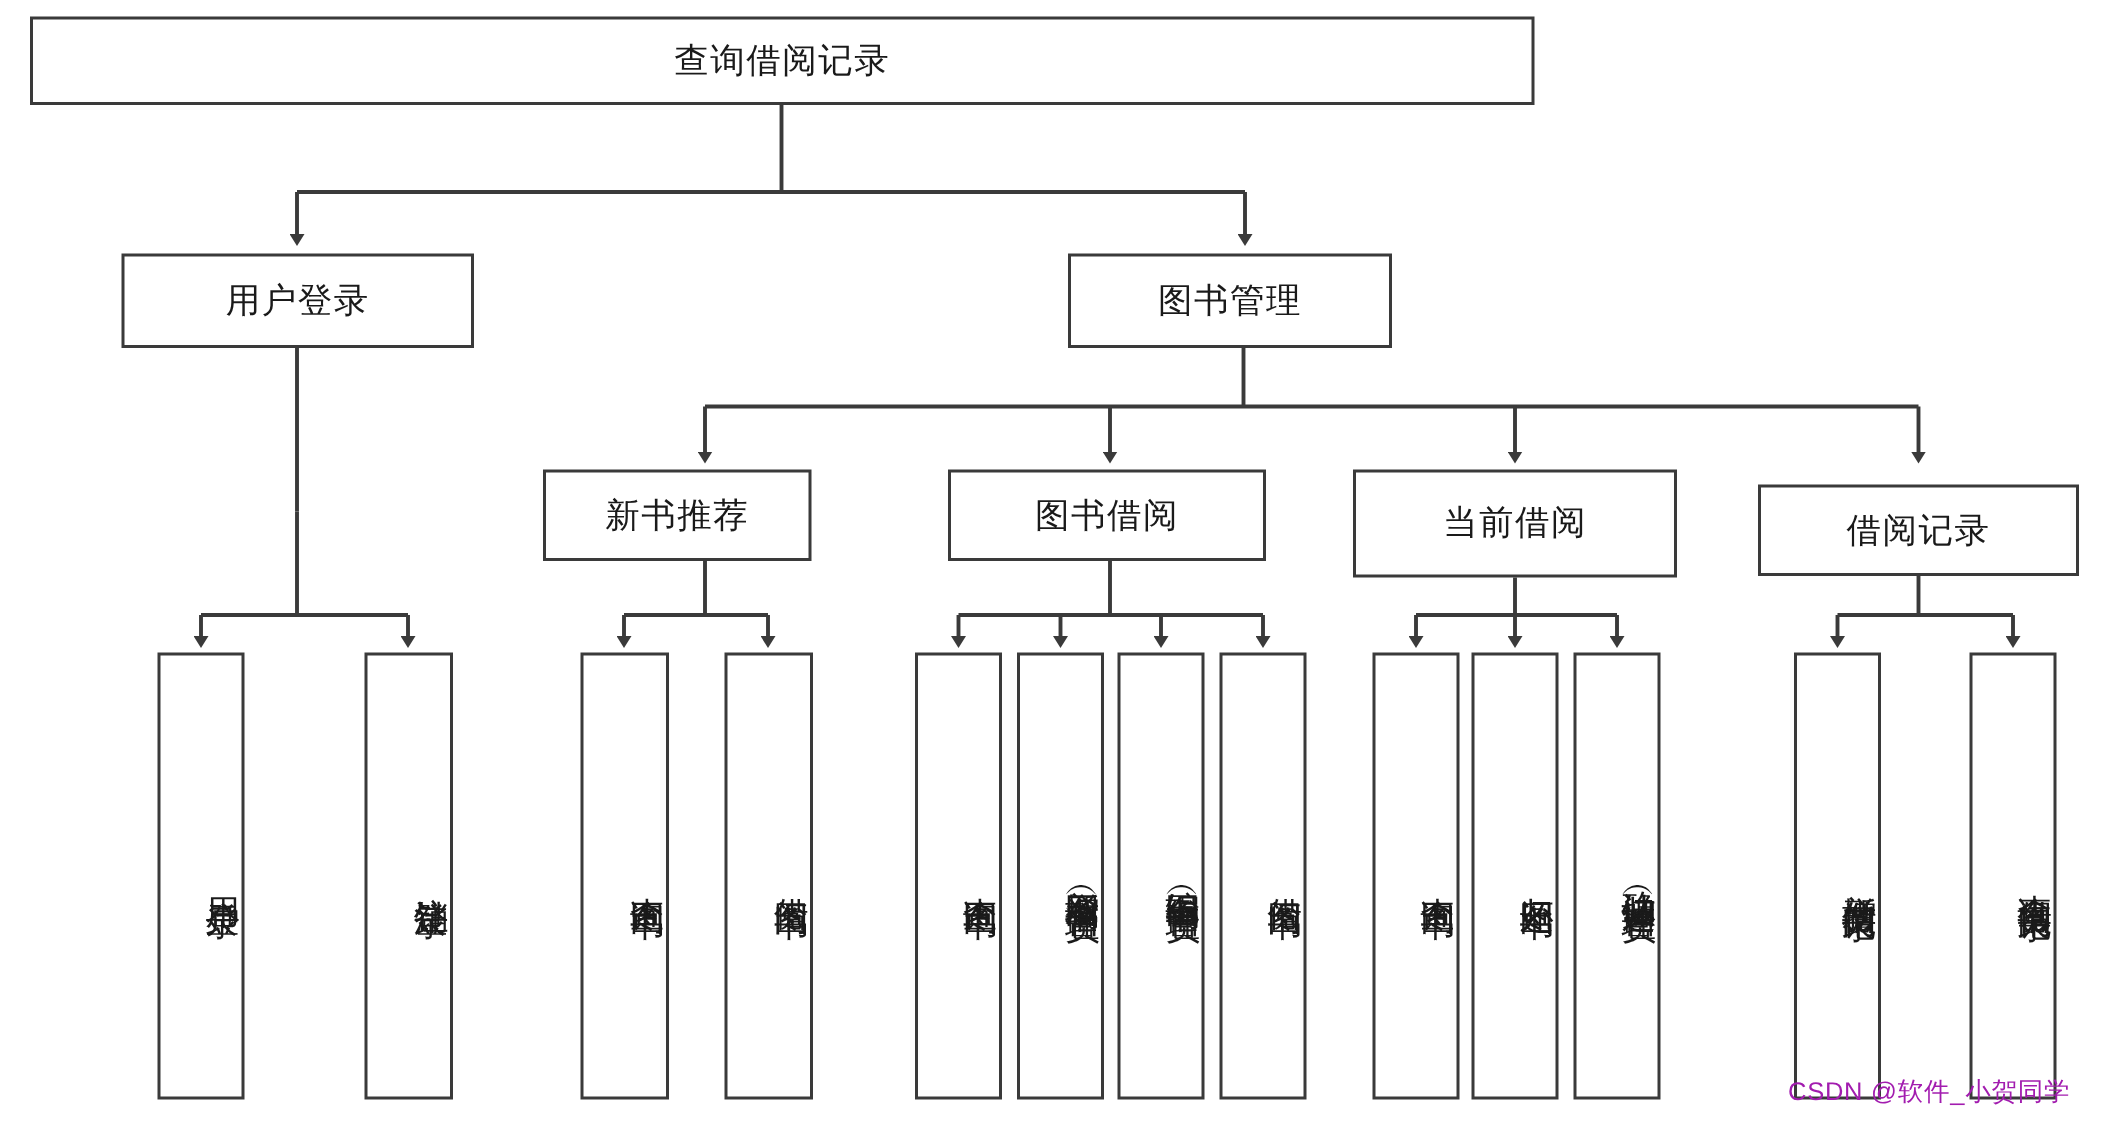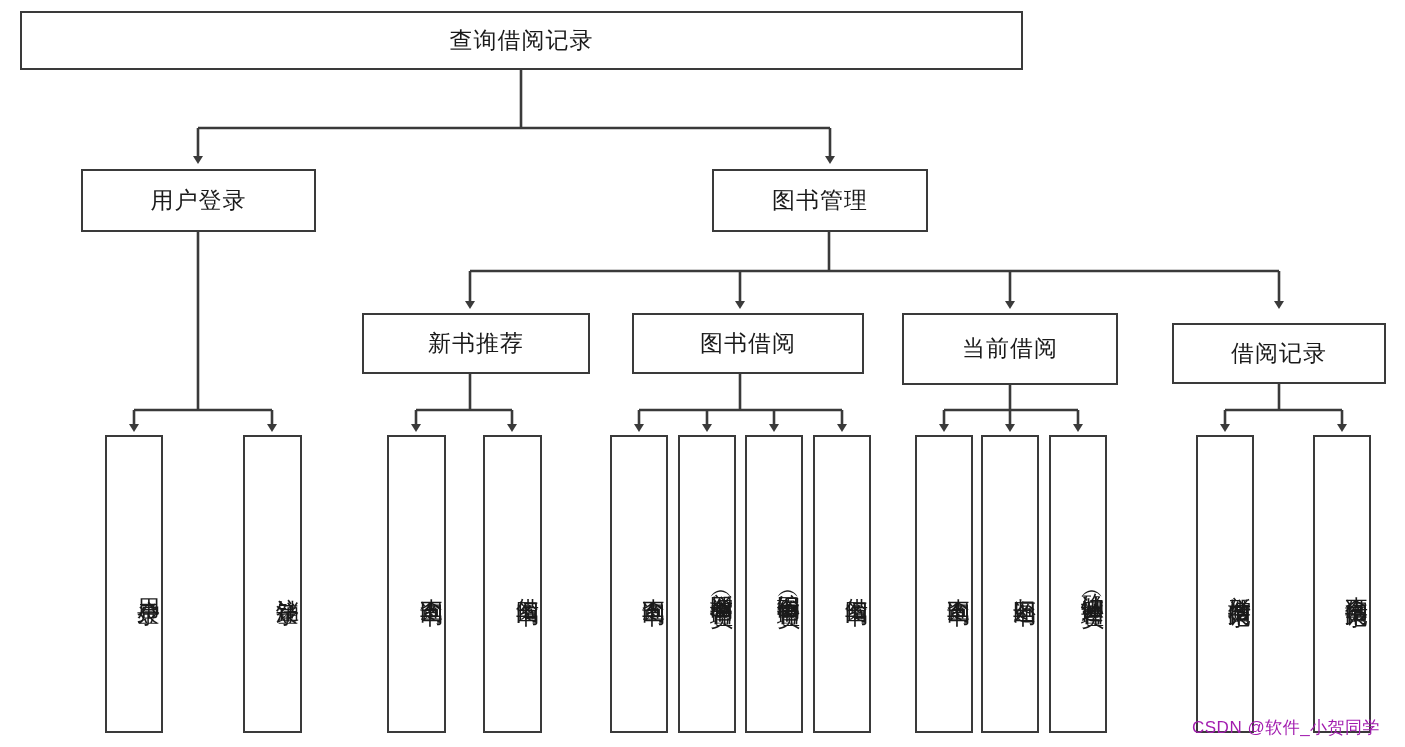--- a/index.html
+++ b/index.html
@@ -118,22 +118,22 @@
       <path d="M1225,410 L1225,428" marker-end="url(#arrow)"></path>
       <path d="M1342,410 L1342,428" marker-end="url(#arrow)"></path>
     </g>
   </svg>
 
   <div class="node h" id="root-node" style="left: 20px; top: 11px; width: 1003px; height: 59px;">查询借阅记录</div>
 
   <div class="node h" id="l2-0" style="left: 81px; top: 169px; width: 235px; height: 63px;">用户登录</div>
   <div class="node h" id="l2-1" style="left: 712px; top: 169px; width: 216px; height: 63px;">图书管理</div>
 
-  <div class="node h" id="l3-0" style="left: 362px; top: 313px; width: 228px; height: 61px;">新书推荐</div>
-  <div class="node h" id="l3-1" style="left: 632px; top: 313px; width: 232px; height: 61px;">图书借阅</div>
+  <div class="node h" id="l3-0" style="left: 362px; top: 313px; width: 179px; height: 61px;">新书推荐</div>
+  <div class="node h" id="l3-1" style="left: 632px; top: 313px; width: 212px; height: 61px;">图书借阅</div>
   <div class="node h" id="l3-2" style="left: 902px; top: 313px; width: 216px; height: 72px;">当前借阅</div>
   <div class="node h" id="l3-3" style="left: 1172px; top: 313px; width: 214px; height: 61px; margin-top: 10px;">借阅记录</div>
 
   <div class="node v" id="lf-0" style="left: 105px; top: 435px; width: 58px; height: 298px;">用户登录</div>
   <div class="node v" id="lf-1" style="left: 243px; top: 435px; width: 59px; height: 298px;">注销登录</div>
   <div class="node v" id="lf-2" style="left: 387px; top: 435px; width: 59px; height: 298px;">查询图书</div>
   <div class="node v" id="lf-3" style="left: 483px; top: 435px; width: 59px; height: 298px;">借阅图书</div>
   <div class="node v" id="lf-4" style="left: 610px; top: 435px; width: 58px; height: 298px;">查询图书</div>
   <div class="node v top" id="lf-5" style="left: 678px; top: 435px; width: 58px; height: 298px;">新增图书（管理员）</div>
   <div class="node v top" id="lf-6" style="left: 745px; top: 435px; width: 58px; height: 298px;">编辑图书（管理员）</div>

